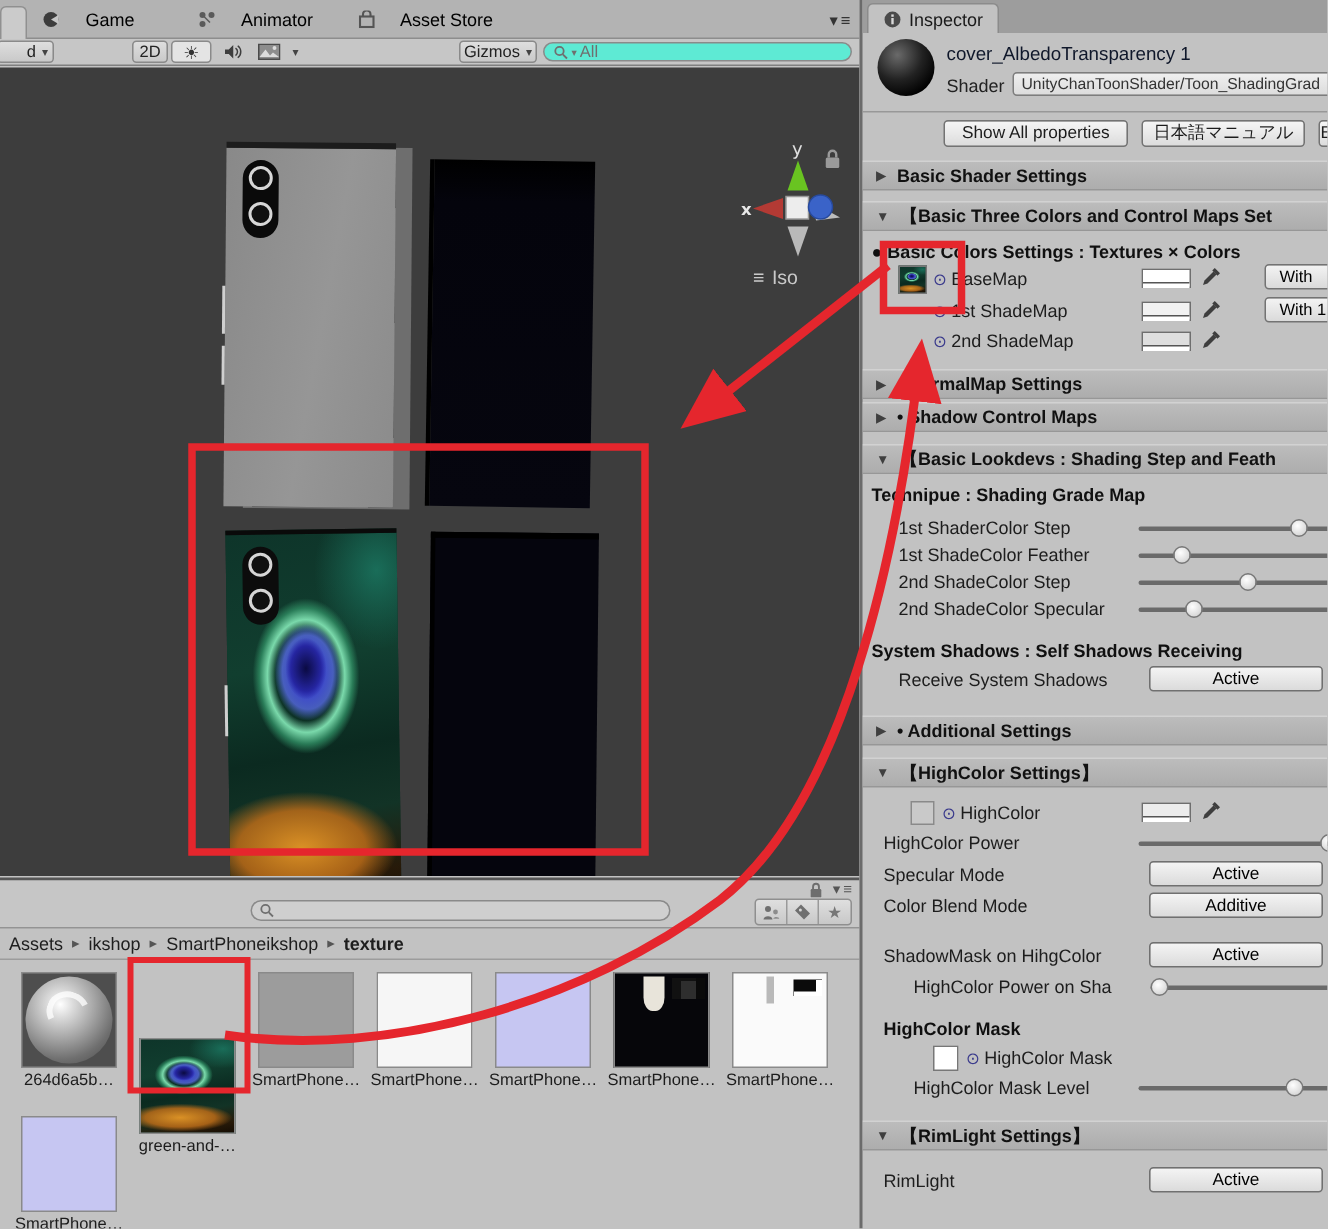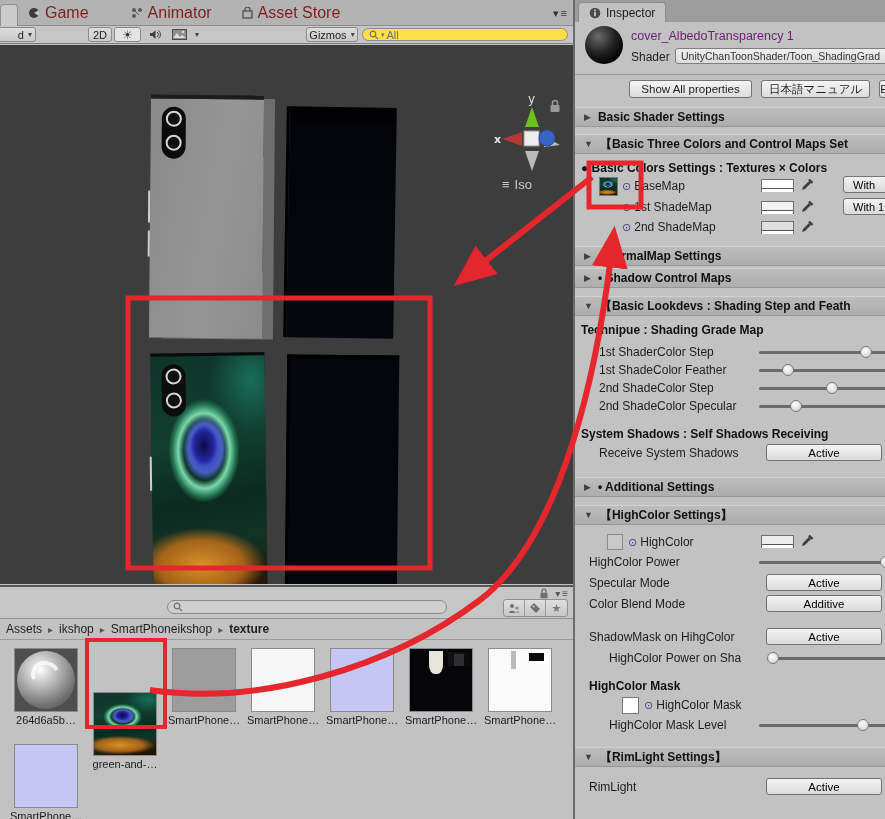--- a/index.html
+++ b/index.html
@@ -3,27 +3,27 @@
 <meta charset="utf-8">
 <style>
   * { margin:0; padding:0; box-sizing:border-box; }
   html,body { width:885px; height:819px; overflow:hidden; }
   body { font-family:"Liberation Sans","DejaVu Sans",sans-serif; background:#c2c2c2; position:relative; color:#111; }
 
   
   .left-panel{position:absolute;left:0;top:0;width:573px;height:819px;}
   .tabstrip{position:relative;height:26px;background:#b3b3b3;border-bottom:1px solid #8d8d8d;display:flex;align-items:center;}
   .tab-partial{position:absolute;left:0;top:4px;width:18px;height:22px;background:#cbcbcb;border:1px solid #909090;border-bottom:none;border-radius:4px 4px 0 0;}
-  .tab{display:flex;align-items:center;gap:5px;font-size:16px;color:#7f1d1d;padding:0 6px;margin-left:14px;white-space:nowrap;}
+  .tab{display:flex;align-items:center;gap:17px;font-size:12px;color:#000000;padding:0 6px;margin-left:14px;white-space:nowrap;}
   .tab svg{flex:none;}
   .tabstrip-right{position:absolute;right:4px;top:7px;font-size:11px;color:#333;letter-spacing:2px;}
   .toolbar{height:18px;background:#c6c6c6;border-bottom:1px solid #7f7f7f;position:relative;font-size:11px;}
   .tb-item{position:absolute;top:1px;height:15px;display:flex;align-items:center;justify-content:center;border:1px solid #8a8a8a;border-radius:3px;background:linear-gradient(#dedede,#c9c9c9);font-size:11px;color:#222;}
   .tb-flat{border:none;background:none;}
-  .searchpill{position:absolute;top:2px;height:13px;border:1px solid #8a8a8a;border-radius:8px;background:#fde047;display:flex;align-items:center;padding:0 6px;gap:2px;color:#6f6f6f;font-size:11px;}
+  .searchpill{position:absolute;top:2px;height:13px;border:1px solid #8a8a8a;border-radius:8px;background:#5eead4;display:flex;align-items:center;padding:0 6px;gap:2px;color:#6f6f6f;font-size:11px;}
 
   .sceneview{position:absolute;left:0;top:45px;width:573px;height:539px;background:#3d3d3d;overflow:hidden;}
 
   .phone{position:absolute;}
   .phone-back-gray{left:150px;top:50px;width:113px;height:243px;background:linear-gradient(100deg,#898989,#969696 55%,#8b8b8b);transform:rotate(.5deg);border-top:4px solid #1c1c1c;box-shadow:12px 2px 0 -1px #6e6e6e;}
   .edge-btn{position:absolute;left:-2px;width:2px;background:#cfcfcf;}
   .cam{position:absolute;left:11px;top:8px;width:24px;height:52px;background:#0a0a0a;border-radius:12px;}
   .cam .lens{position:absolute;left:4px;width:16px;height:16px;border:2px solid #d6d6d6;border-radius:50%;background:#101010;}
   .phone-front-dark{left:285px;top:62px;width:110px;height:231px;background:linear-gradient(180deg,#000 0,#04040c 12%,#06060f 100%);transform:rotate(.9deg);border-left:3px solid #000;}
   .peacock-art{background-color:#0c2c20;background-image:
@@ -66,21 +66,21 @@
   .thumb-uvlight{background:#fafafa;}
   .thumb-uvlight::before{content:"";position:absolute;right:5%;top:6%;width:30%;height:18%;background:#0b0b0b;box-shadow:inset -4px -3px 0 #fff;}
   .thumb-uvlight::after{content:"";position:absolute;left:36%;top:3%;width:7%;height:30%;background:#b9b9b9;}
 
   
   .inspector{position:absolute;left:573px;top:0;width:312px;height:819px;background:#c2c2c2;border-left:2px solid #6b6b6b;font-size:12px;overflow:hidden;}
   .insp-tabs{height:22px;background:#9d9d9d;position:relative;}
   .insp-tab{position:absolute;left:3px;top:2px;height:20px;background:#c2c2c2;border:1px solid #8b8b8b;border-bottom:none;border-radius:4px 4px 0 0;display:flex;align-items:center;gap:5px;padding:0 10px;font-size:12px;color:#1a1a1a;}
   .insp-header{position:relative;height:53px;border-bottom:1px solid #989898;}
   .mat-sphere{position:absolute;left:10px;top:4px;width:38px;height:38px;border-radius:50%;background:radial-gradient(circle at 35% 28%,#6a6a6a,#222 45%,#000 78%);}
-  .mat-name{position:absolute;left:56px;top:7px;font-size:12.5px;color:#701a75;}
+  .mat-name{position:absolute;left:56px;top:7px;font-size:12.5px;color:#0f172a;}
   .shader-label{position:absolute;left:56px;top:28px;font-size:12px;color:#222;}
   .shader-drop{position:absolute;left:100px;top:26px;right:-6px;height:16px;border:1px solid #7d7d7d;border-radius:3px;background:linear-gradient(#efefef,#dcdcdc);font-size:10.5px;color:#333;line-height:14px;padding:0 5px;white-space:nowrap;overflow:hidden;}
   .btnrow{display:flex;gap:9px;margin:5px 6px 0 9px;padding-left:45px;}
   .btn{background:linear-gradient(#f5f5f5,#dcdcdc);border:1px solid #737373;border-radius:3px;font-size:11.5px;color:#1c1c1c;text-align:center;height:18px;line-height:16px;font-family:inherit;}
   .btn-show{width:133px;}
   .btn-jp{width:118px;}
   .btn-partial{flex:1;margin-right:-10px;}
   .sec{height:20px;background:linear-gradient(#bcbcbc,#adadad);border-top:1px solid #d2d2d2;border-bottom:1px solid #979797;display:flex;align-items:center;gap:7px;font-weight:bold;font-size:12px;color:#111;padding-left:9px;white-space:nowrap;overflow:hidden;}
   .sec .arr{font-size:9px;color:#3f3f3f;flex:none;}
   .hlabel{font-weight:bold;font-size:12px;color:#101010;margin-left:6px;white-space:nowrap;}

